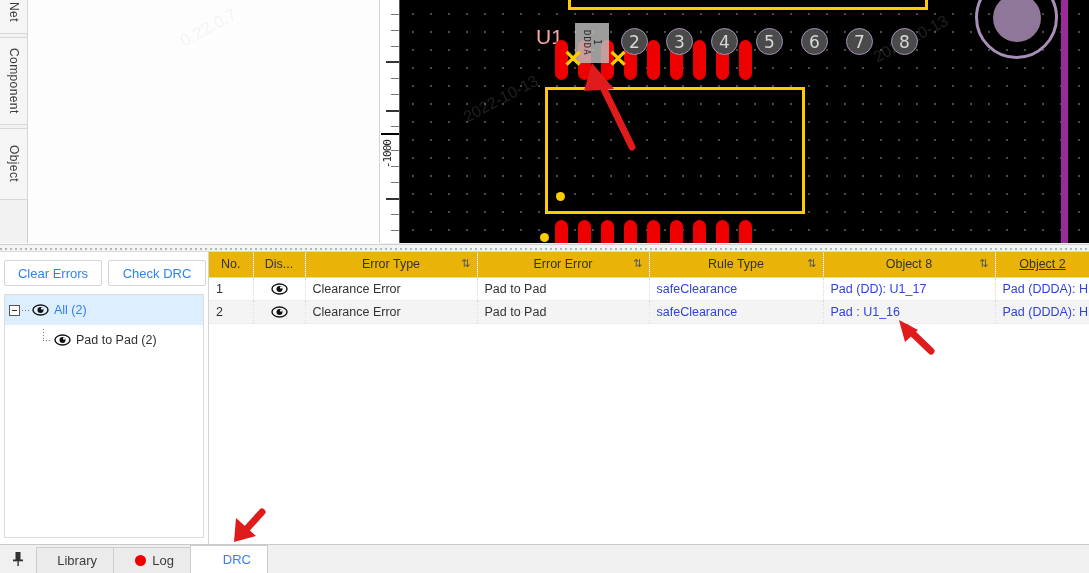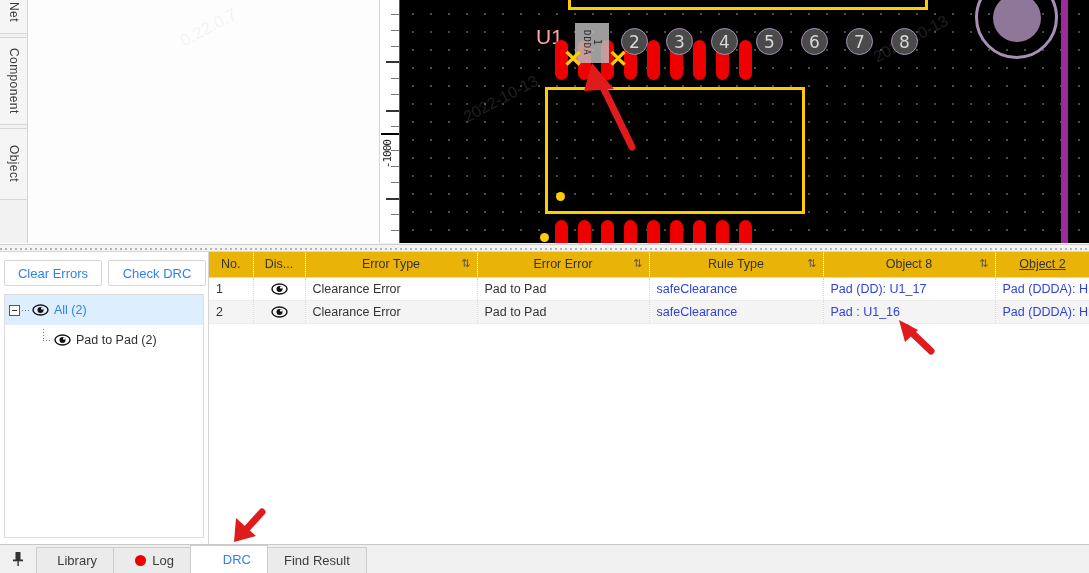--- a/index.html
+++ b/index.html
@@ -523,18 +523,15 @@
     <div class="btab">
       <span>Library</span>
     </div>
     <div class="btab">
       <span class="reddot"></span>
       <span>Log</span>
     </div>
     <div class="btab active">
       <span>DRC</span>
     </div>
-    <div class="btab">
-      <span>Find Result</span>
-    </div>
   </div>
 
 </div>
 
 </body></html>

